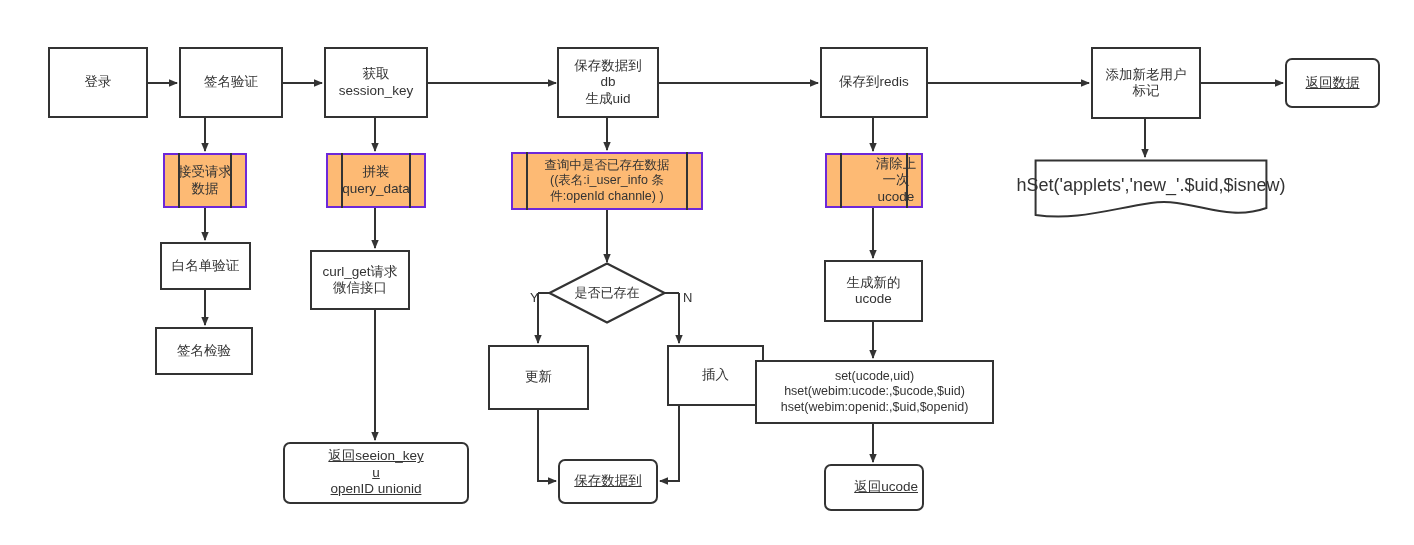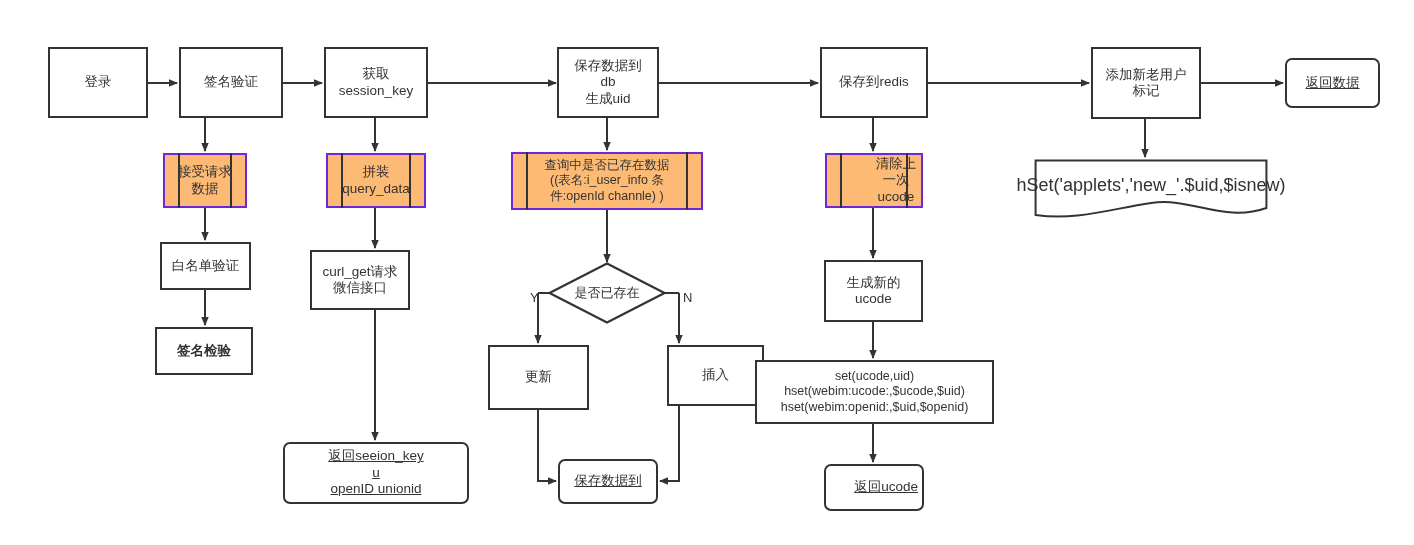--- a/index.html
+++ b/index.html
@@ -193,21 +193,21 @@
 
   <div class="node shape-predefined" style="left:163px;top:153px;width:84px;height:55px;">
     <span class="lbl">接受请求
 数据</span>
   </div>
 
   <div class="node shape-process" style="left:160px;top:242px;width:91px;height:48px;">
     <span class="lbl">白名单验证</span>
   </div>
 
-  <div class="node shape-process" style="left:155px;top:327px;width:98px;height:48px;font-weight:bold;">
+  <div class="node shape-process" style="left:155px;top:327px;width:98px;height:48px;">
     <span class="lbl">签名检验</span>
   </div>
 
   <div class="node shape-predefined" style="left:326px;top:153px;width:100px;height:55px;">
     <span class="lbl">拼装
 query_data</span>
   </div>
 
   <div class="node shape-process" style="left:310px;top:250px;width:100px;height:60px;">
     <span class="lbl">curl_get请求

